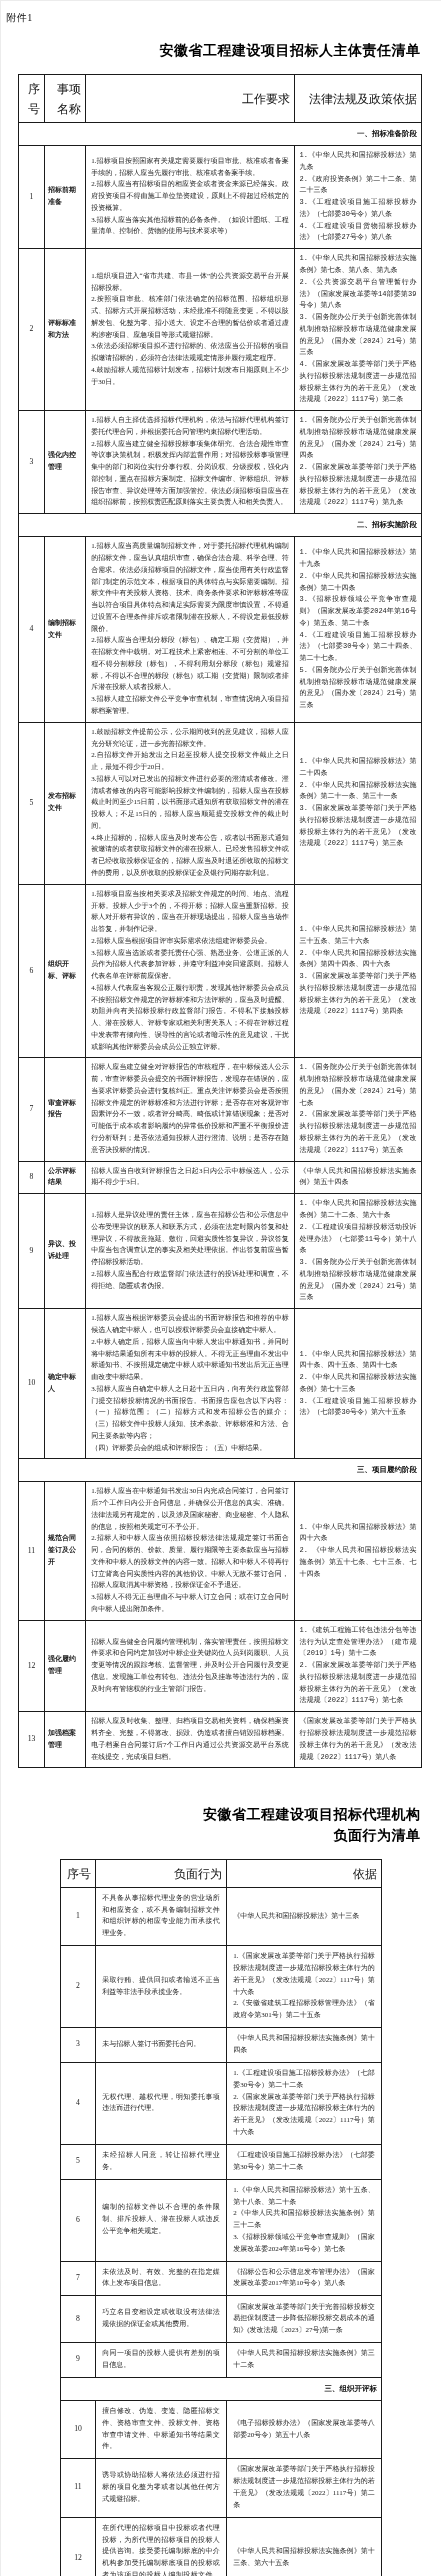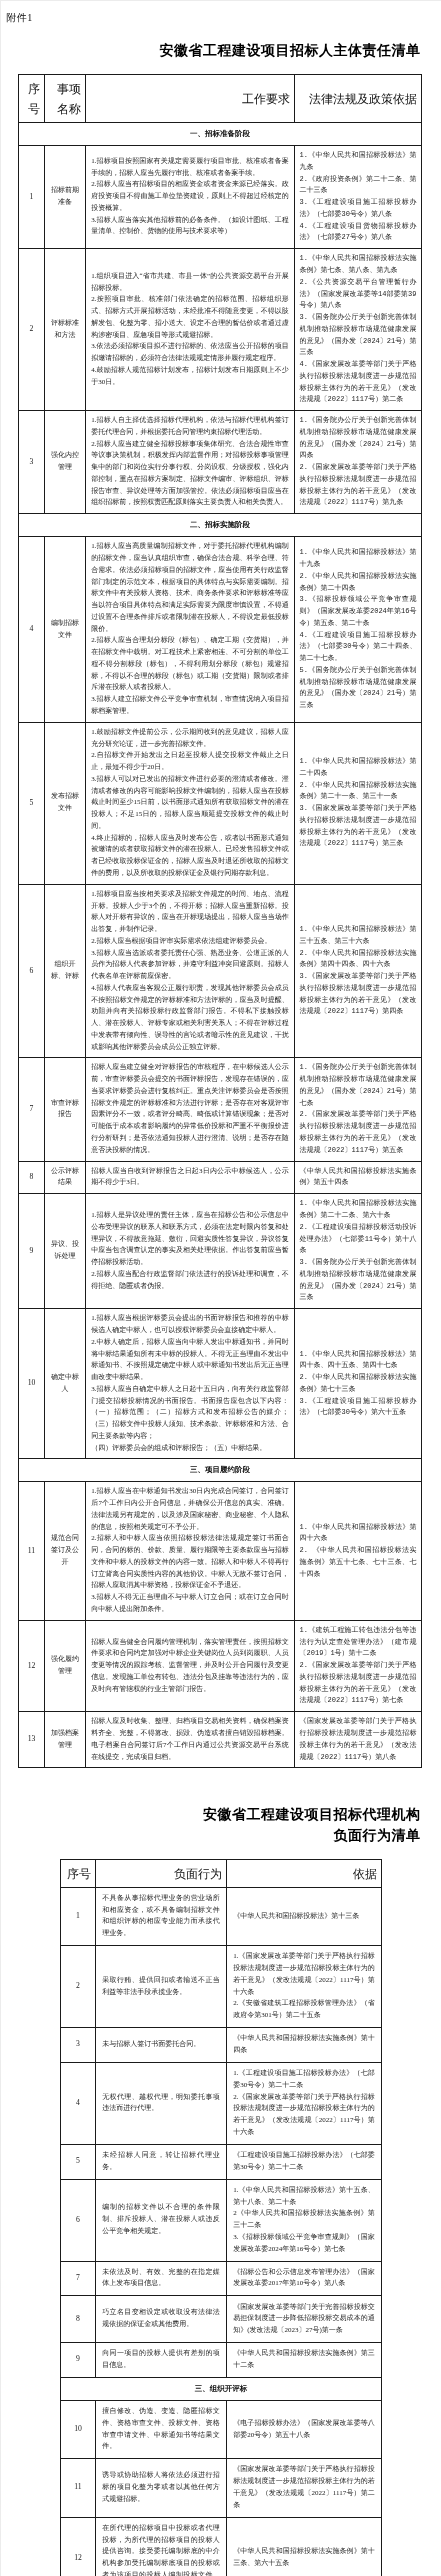--- a/index.html
+++ b/index.html
@@ -25,25 +25,25 @@
   .t2{width:321px;margin:0 auto;}
   th,td{
     border:0.8px solid #1a1a1a;box-sizing:border-box;
     padding:3.1px 4.1px;vertical-align:middle;word-break:break-all;
   }
   thead th{
     font-weight:normal;text-align:right;font-size:12px;height:25px;
     color:#111;
   }
   .section-row td{
-    text-align:center;font-weight:bold;font-size:7.5px;height:23px;
+    text-align:right;font-weight:bold;font-size:7.5px;height:23px;
     color:#111;
   }
   .cell-no{text-align:center;font-size:7.7px;}
-  .cell-name{text-align:center;padding:3.1px 3.1px;}
+  .cell-name{padding:3.1px 3.1px;font-weight:bold;}
   .cell-work,.cell-basis,.cell-work2,.cell-basis2{
     text-align:left;white-space:pre-line;text-align:justify;
   }
   .cell-work{padding:4.1px 5.2px;}
   .cell-basis{padding:4.1px 4.6px;font-family:Liberation Mono, monospace;}
   .cell-work2{padding:5.2px 6.2px;}
   .cell-basis2{padding:5.2px 6.2px;}
 </style>
 </head>
 <body>

